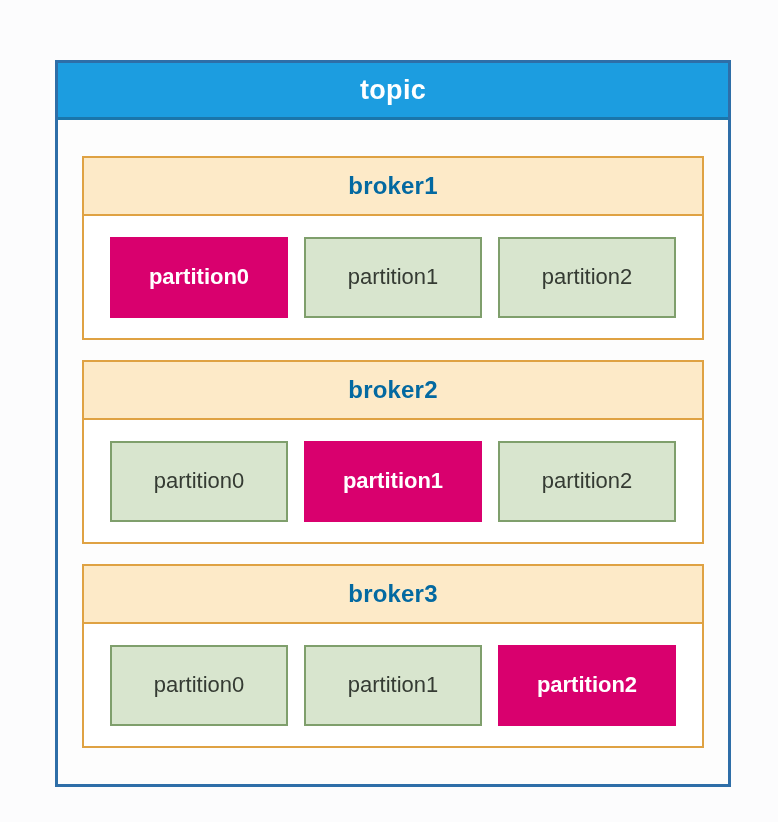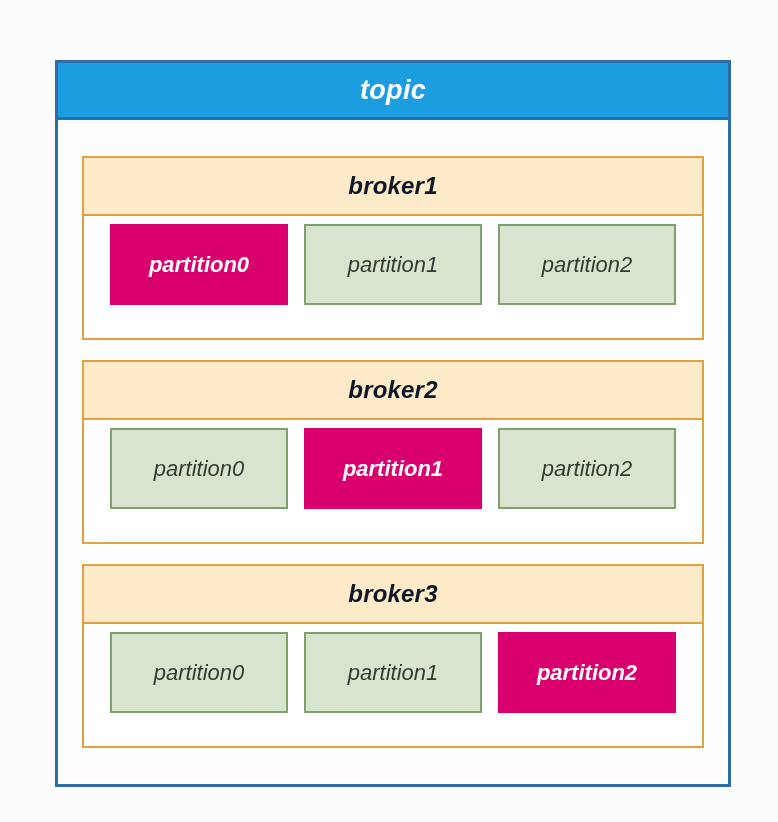--- a/index.html
+++ b/index.html
@@ -1,15 +1,15 @@
 <!DOCTYPE html>
 <html><head>
 <meta charset="utf-8">
 <style>
-  * { box-sizing: border-box; margin: 0; padding: 0; font-style: italic; }
+  * { box-sizing: border-box; margin: 0; padding: 0; }
 
   html, body {
     width: 778px;
     height: 822px;
     background: #fcfcfd;
     font-family: "Liberation Sans", sans-serif;
     overflow: hidden;
   }
 
   #canvas {
@@ -74,30 +74,31 @@
     flex: 0 0 58px;
     height: 58px;
     background: #fdeac8;
     border-bottom: 2px solid #dfa243;
     display: flex;
     align-items: center;
     justify-content: center;
   }
 
   .broker-title {
-    color: #0f172a;
+    color: #0369a1;
     font-size: 24px;
     font-weight: 600;
     letter-spacing: 0.2px;
     line-height: 1;
   }
 
   .broker-body {
     flex: 1 1 auto;
     display: flex;
+    align-items: center;
     justify-content: center;
     gap: 16px;
     background: #ffffff;
     padding: 8px 20px;
   }
 
   
   .partition {
     width: 178px;
     height: 81px;

